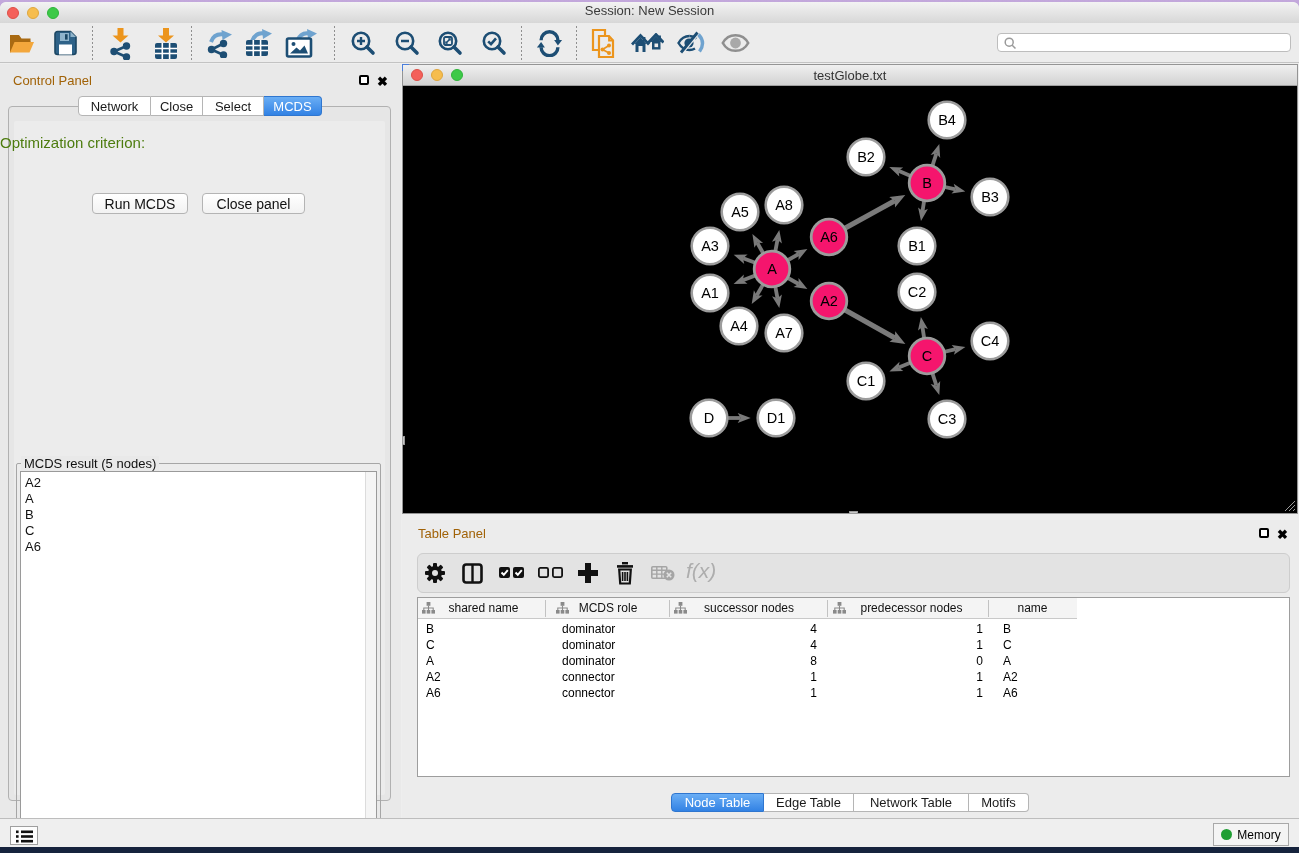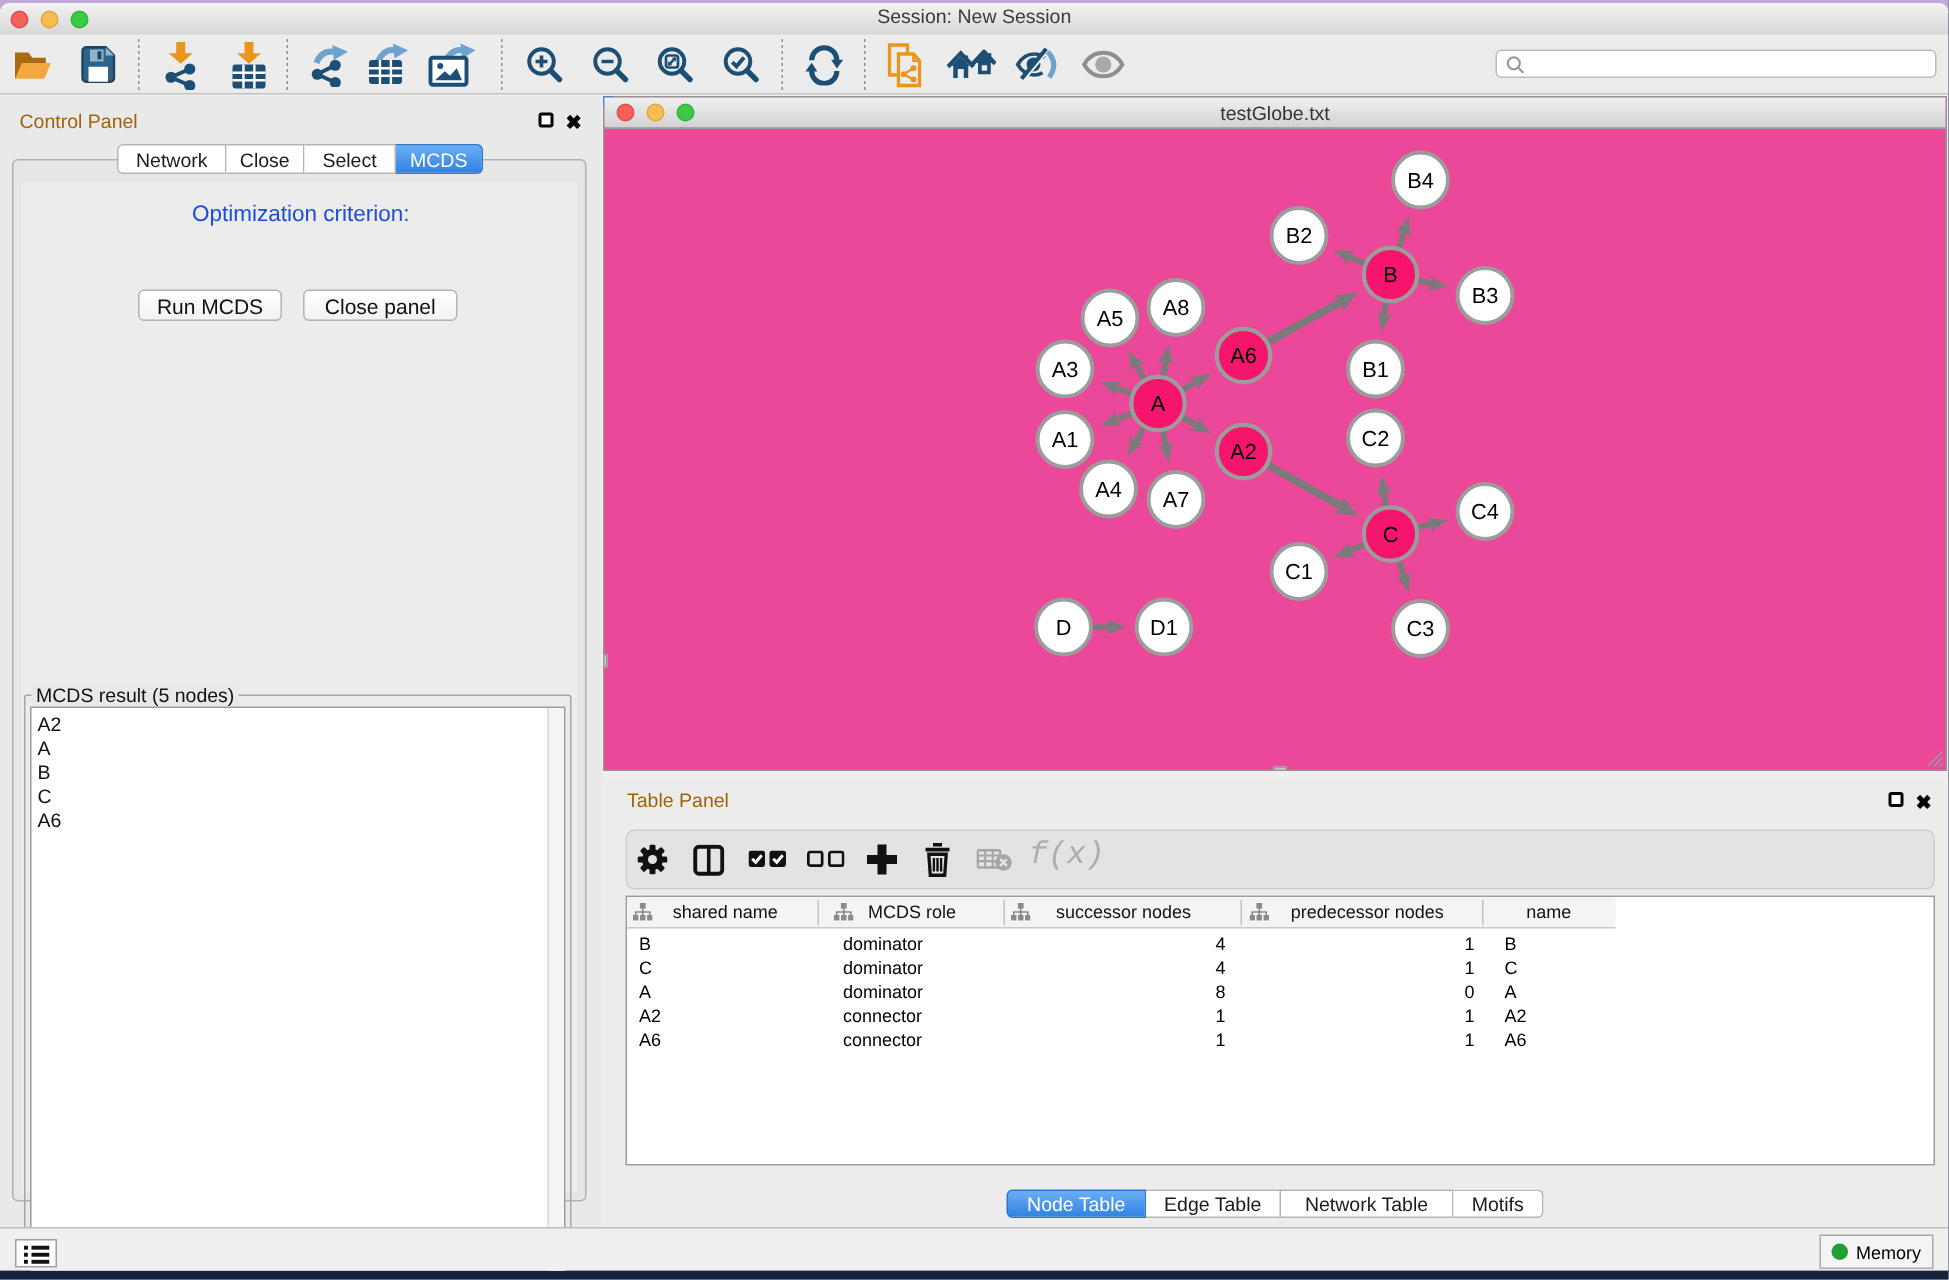--- a/index.html
+++ b/index.html
@@ -18,31 +18,31 @@
 #cpanel .ptitle,#tpanel .ptitle{position:absolute;font-size:13px;color:#a16207}
 .sq{position:absolute;width:10px;height:10px;border:2px solid #000;border-radius:2px;background:#fff}
 .xx{position:absolute;font-size:13px;font-weight:bold;color:#000;line-height:10px}
 #tabpane{position:absolute;left:8px;top:42px;width:383px;height:695px;border:1px solid #b1b1b1;border-radius:4px;background:#e6e6e6}
 #tabpane .inner{position:absolute;left:5px;top:14px;right:5px;bottom:5px;background:#ececec;border-radius:2px}
 .tabrow{position:absolute;display:flex}
 .tab{height:20px;font-size:13px;color:#1a1a1a;background:#fff;border:1px solid #b5b5b5;border-left:none;display:flex;align-items:center;justify-content:center}
 .tab.first{border-left:1px solid #b5b5b5;border-radius:4px 0 0 4px}
 .tab.last{border-radius:0 4px 4px 0}
 .tab.sel{background:linear-gradient(180deg,#6aaef5,#3282e4);color:#fff;border-color:#2f76cf}
-#optlabel{position:absolute;left:0;width:401px;top:70px;text-align:center;font-size:15px;color:#1d4ed8}
+#optlabel{position:absolute;left:0;width:401px;top:70px;font-size:15px;color:#4d7c0f}
 #combo{position:absolute;left:43px;top:95px;width:311px;height:21px;background:#fff;border:1px solid #b2b2b2;border-radius:4px;font-size:14.5px;color:#111;line-height:20px;padding-left:9px}
 #combo .step{position:absolute;right:-1px;top:-1px;width:18px;height:21px;border-radius:4px;background:linear-gradient(180deg,#6cabf2,#3079dd);border:1px solid #2f6fd0}
 .btn{position:absolute;height:21px;background:linear-gradient(180deg,#ffffff,#f2f2f2);border:1px solid #b4b4b4;border-radius:4px;font-size:14px;color:#111;display:flex;align-items:center;justify-content:center}
 #fieldset{position:absolute;left:16px;top:399px;width:365px;height:406px;border:1px solid #a6a6a6;border-radius:2px}
 #fieldlabel{position:absolute;left:4px;top:-8px;background:#e9e9e9;padding:0 3px;font-size:13px;color:#111}
 #mlist{position:absolute;left:3px;top:7px;right:3px;bottom:3px;background:#fff;border:1px solid #9a9a9a;font-size:13px;color:#111;padding-top:3px}
 #mlist .sb{position:absolute;top:0;right:0;width:11px;height:100%;background:#f5f5f5;border-left:1px solid #dcdcdc}
 #mlist .it{padding-left:4px;height:16px;line-height:16px}
 #statusbar{position:absolute;left:0;top:816px;width:1299px;height:29px;background:#efefef;border-top:1px solid #bdbdbd}
-#netwin{position:absolute;left:402px;top:62px;width:896px;height:450px;background:#ec4899;border:1px solid #949494}
+#netwin{position:absolute;left:402px;top:62px;width:896px;height:450px;background:#000000;border:1px solid #949494}
 #nettitle{position:absolute;left:0;top:0;right:0;height:21px;background:linear-gradient(180deg,#f0f0f0,#d2d2d2);border-bottom:1px solid #9f9f9f}
 #nettitle .t1{left:8px;background:#f4605a;border:1px solid #dd4f47;top:4px}
 #nettitle .t2{left:28px;background:#f6bd4e;border:1px solid #dfa63d;top:4px}
 #nettitle .t3{left:48px;background:#3dc948;border:1px solid #2fb43a;top:4px}
 #nettitle .txt{position:absolute;left:0;right:0;top:3px;text-align:center;font-size:13px;color:#333}
 #tpanel{position:absolute;left:402px;top:518px;width:897px;height:298px;background:#ececec}
 #ttoolbar{position:absolute;left:15px;top:33px;width:873px;height:40px;background:#e3e3e3;border:1px solid #cdcdcd;border-radius:6px}
 #ttable{position:absolute;left:15px;top:77px;width:873px;height:180px;background:#fff;border:1px solid #9d9d9d}
 #thead{position:absolute;left:0;top:0;width:659px;height:21px;background:#f4f4f4;border-bottom:1px solid #c9c9c9}
 .hsep{position:absolute;top:2px;height:17px;width:0;border-left:1px solid #c2c2c2}
@@ -353,21 +353,21 @@
             <path d="M2 5.4 h16" stroke="#111111" stroke-width="2.6"></path>
             <path d="M4.2 8.5 h11.6 l-1 14 h-9.6 Z" fill="none" stroke="#111111" stroke-width="2.2"></path>
             <path d="M7.6 11 v9 M10 11 v9 M12.4 11 v9" stroke="#111111" stroke-width="1.6"></path>
           </svg>
           <svg style="position:absolute;left:233px;top:12px" width="24" height="15" viewBox="0 0 24 15">
             <rect x="0.8" y="0.8" width="15" height="11.5" rx="1" fill="none" stroke="#a5a5a5" stroke-width="1.6"></rect>
             <path d="M0.8 4.3 h15 M0.8 8.1 h15 M5.8 0.8 v11.5 M10.8 0.8 v11.5" stroke="#a5a5a5" stroke-width="1.4"></path>
             <circle cx="18" cy="9" r="5.5" fill="#a5a5a5"></circle>
             <path d="M15.8 6.8 l4.4 4.4 M20.2 6.8 l-4.4 4.4" stroke="#e3e3e3" stroke-width="1.6"></path>
           </svg>
-          <div style="position:absolute;left:268px;top:5px;font-family:Liberation Mono, monospace;font-style:italic;font-size:21px;color:#adadad">f(x)</div>
+          <div style="position:absolute;left:268px;top:5px;font-family:Liberation Sans, sans-serif;font-style:italic;font-size:21px;color:#adadad">f(x)</div>
         </div>
     <div id="ttable">
       <div id="thead">
             <div class="hsep" style="left:127px"></div>
             <div class="hsep" style="left:251px"></div>
             <div class="hsep" style="left:409px"></div>
             <div class="hsep" style="left:570px"></div>
             <svg width="13" height="12" viewBox="0 0 13 12" style="position:absolute;top:4px;left:4px">
               <g fill="#8a8a8a">
                 <rect x="4.6" y="0" width="3.8" height="3.8"></rect>

